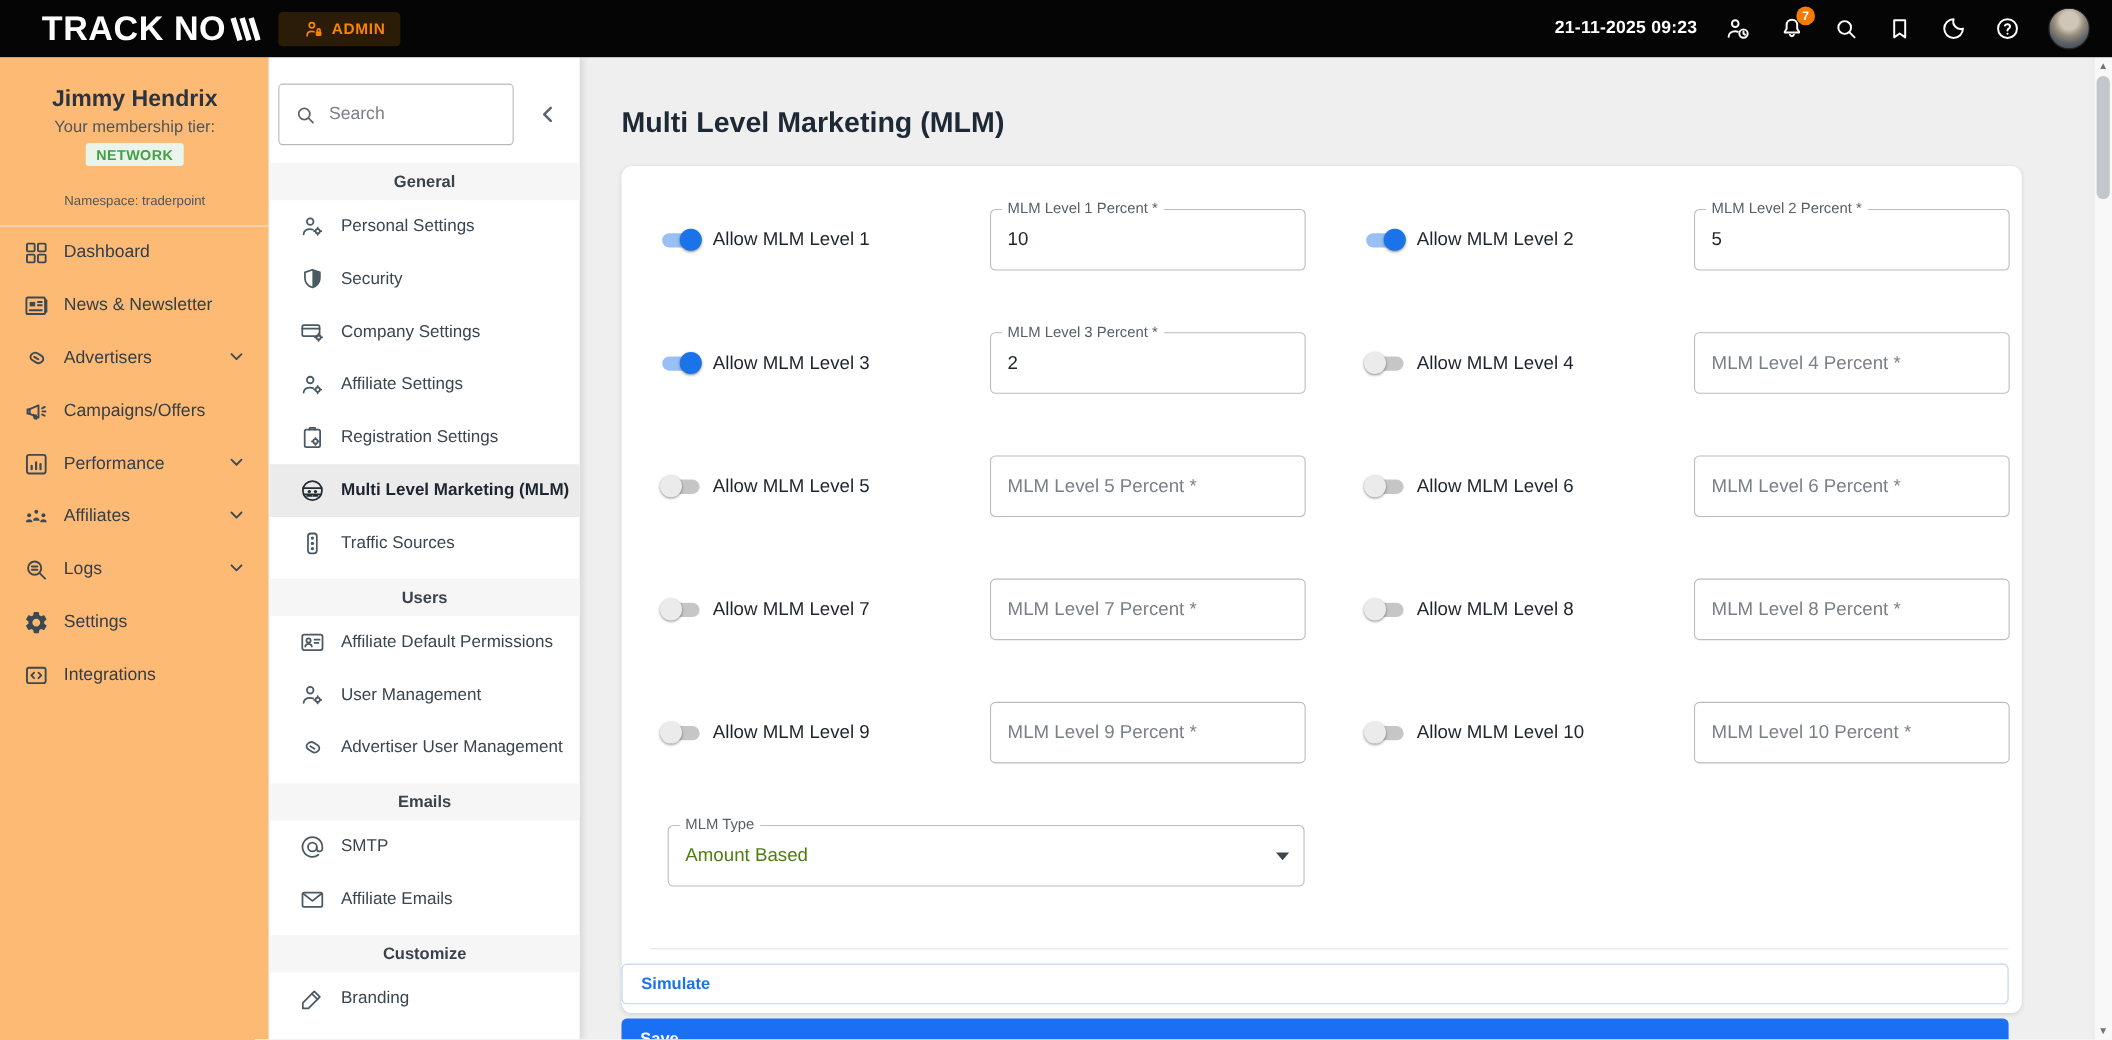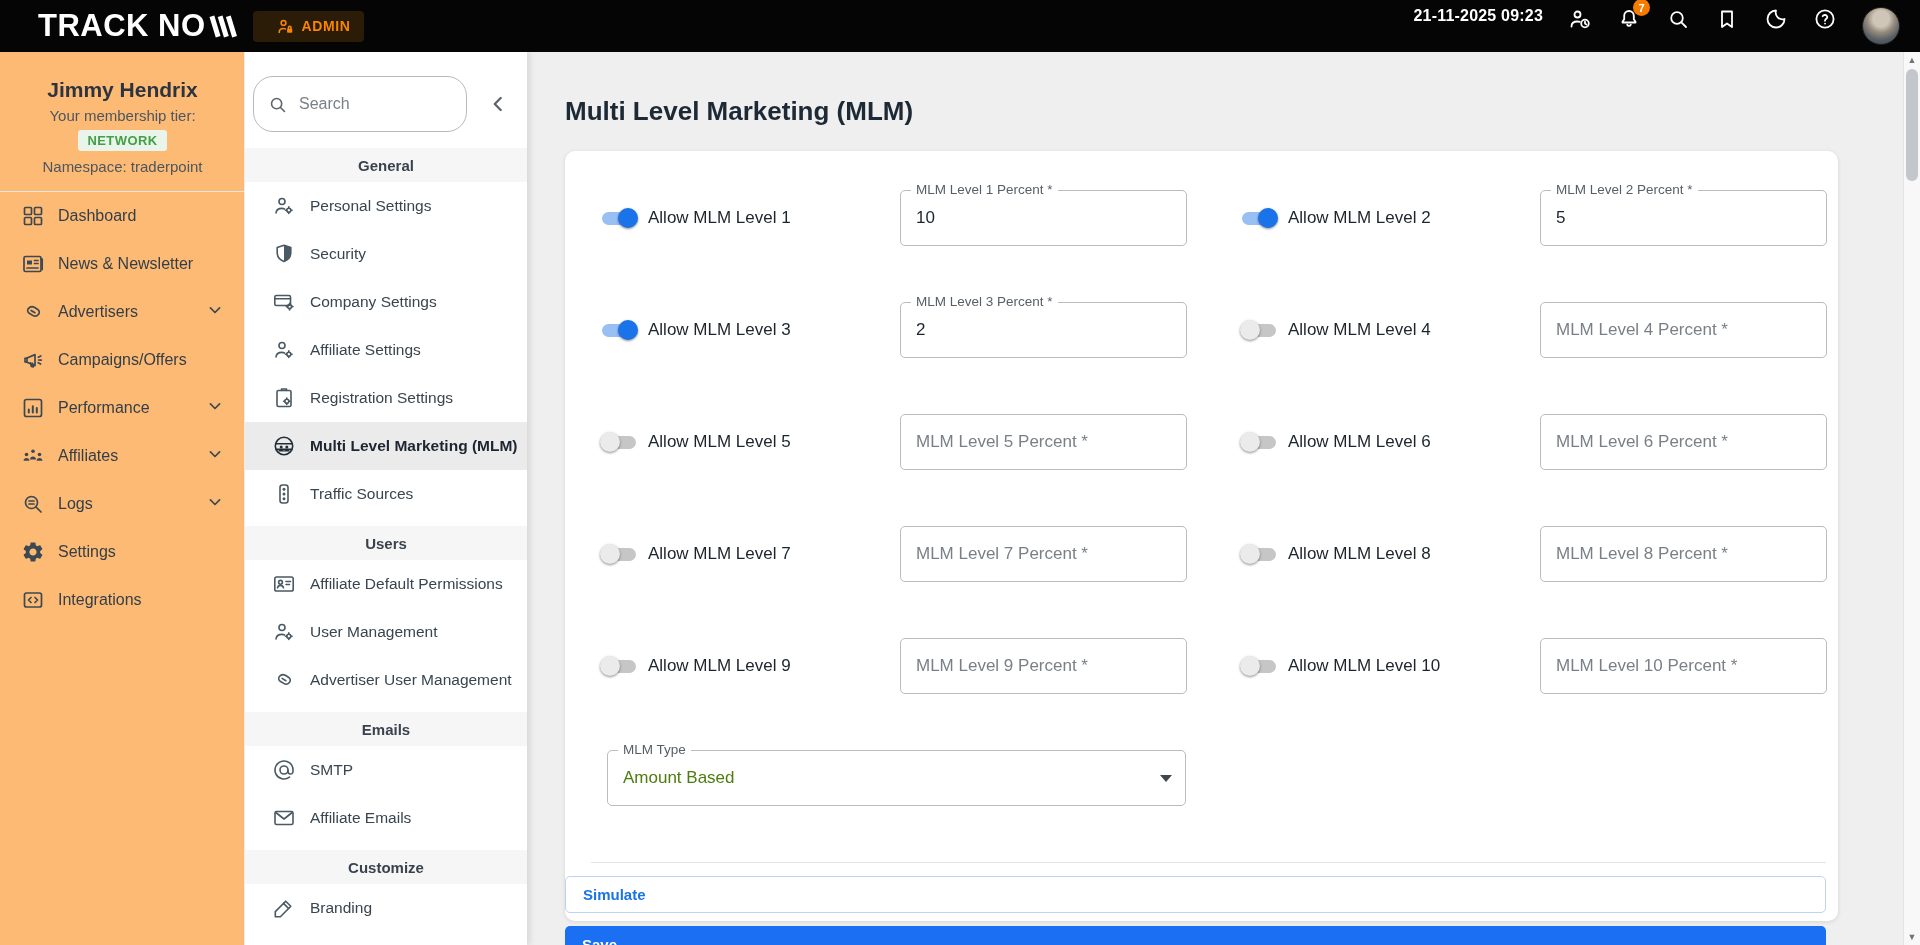--- a/index.html
+++ b/index.html
@@ -5,42 +5,42 @@
   * { margin:0; padding:0; box-sizing:border-box; }
   html,body { width:1920px; height:945px; overflow:hidden; }
   body { font-family:"Liberation Sans", sans-serif; background:#efefef; position:relative; color:#1d242c; }
   .icon svg { display:block; }
 
   
   .topbar { position:absolute; top:0; left:0; width:1920px; height:52px; background:#050505; display:flex; align-items:center; z-index:10; }
   .logo { display:flex; align-items:center; margin-left:38px; font-size:31px; font-weight:800; color:#fff; letter-spacing:.5px; white-space:pre; cursor:pointer; }
   .logo-w { margin-left:3px; display:flex; align-items:center; }
   .admin-badge { display:flex; align-items:center; gap:7px; background:#2a1c07; border-radius:4px; padding:6px 13px 6px 23px; margin-left:16px; color:#fb8500; font-weight:700; font-size:14px; letter-spacing:.6px; }
-  .topbar-right { margin-left:auto; display:flex; align-items:flex-start; gap:25px; margin-right:20px; }
+  .topbar-right { margin-left:auto; display:flex; align-items:center; gap:25px; margin-right:20px; }
   .datetime { color:#fff; font-size:16px; font-weight:600; letter-spacing:.2px; }
   .tb-icon { position:relative; width:24px; height:24px; color:#fff; cursor:pointer; }
   .tb-badge { position:absolute; top:-8px; right:-9px; background:#f57c00; color:#fff; font-size:11px; font-weight:700; min-width:17px; height:17px; border-radius:9px; display:flex; align-items:center; justify-content:center; padding:0 3px; }
   .avatar { width:38px; height:38px; border-radius:50%; cursor:pointer; background:radial-gradient(circle at 50% 30%, #cfc6b8 0 26%, #958b7d 45%, #5a6066 68%, #333d47 100%); border:1px solid #222; }
 
   
   .sidebar { position:absolute; top:52px; left:0; width:245px; bottom:0; background:#fdba74; z-index:1; }
   .profile { text-align:center; padding-top:26px; padding-bottom:16px; border-bottom:1px solid #e7e7e7; }
   .profile-name { font-size:21px; font-weight:700; color:#2b3440; }
   .profile-tier { font-size:15px; color:#4d565f; margin-top:5px; }
   .badge-network { display:inline-block; margin-top:6px; background:#e9f4ea; color:#43a047; font-weight:700; font-size:13px; padding:3px 10px; border-radius:3px; letter-spacing:.4px; }
-  .profile-ns { font-size:15px; color:#4d565f; margin-top:7px; }
+  .profile-ns { font-size:12px; color:#4d565f; margin-top:24px; }
   .nav-item { height:48px; display:flex; align-items:center; padding:0 16px 0 21px; color:#333e48; cursor:pointer; }
   .nav-item .icon { width:24px; height:24px; color:#3c4852; }
   .nav-label { margin-left:13px; font-size:16px; }
   .nav-chevron { margin-left:auto; width:20px; height:20px; color:#4b555e; }
 
   
   .settings-panel { position:absolute; top:52px; left:245px; width:282px; bottom:0; background:#fff; box-shadow:-1px 0 0 #ececec, 3px 0 6px rgba(0,0,0,.10); overflow:hidden; z-index:2; }
   .search-row { display:flex; align-items:center; padding:24px 8px 0 8px; }
-  .search-box { width:214px; height:56px; border:1px solid #b9b9b9; border-radius:20px; display:flex; align-items:center; padding:0 8px 0 13px; color:#5f6368; }
+  .search-box { width:214px; height:56px; border:1px solid #b9b9b9; border-radius:4px; display:flex; align-items:center; padding:0 8px 0 13px; color:#5f6368; }
   .search-box input { border:none; outline:none; font-size:16px; width:150px; margin-left:11px; color:#222; background:transparent; font-family:inherit; }
   input::placeholder { color:#7a8088; opacity:1; }
   .collapse-btn { margin-left:auto; margin-right:8px; width:26px; height:26px; color:#5b636b; cursor:pointer; }
   .menu { margin-top:16px; }
   .menu-header { height:34px; background:#f6f6f7; display:flex; align-items:center; justify-content:center; font-size:15px; font-weight:700; color:#3a434d; }
   .menu-section + .menu-section .menu-header { margin-top:8px; }
   .menu-item { height:48px; display:flex; align-items:center; padding-left:27px; cursor:pointer; color:#39454f; }
   .menu-item .icon { width:24px; height:24px; color:#4a5963; flex:none; }
   .menu-item-label { margin-left:14px; font-size:15.5px; white-space:nowrap; }
   .menu-item.selected { background:#ebebeb; }

